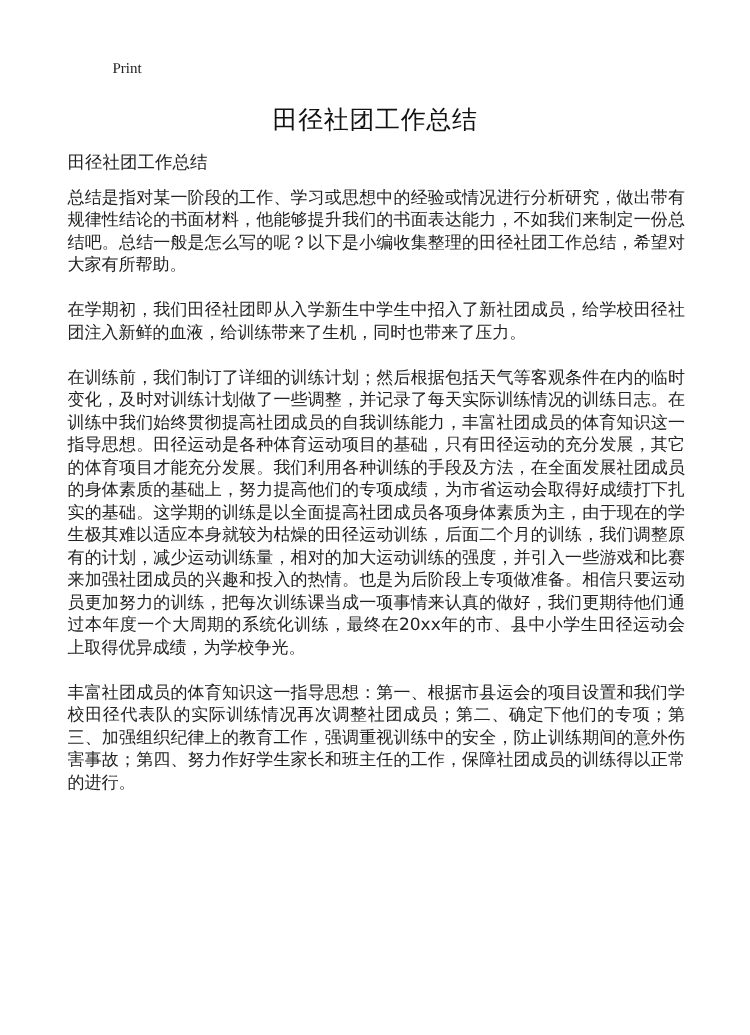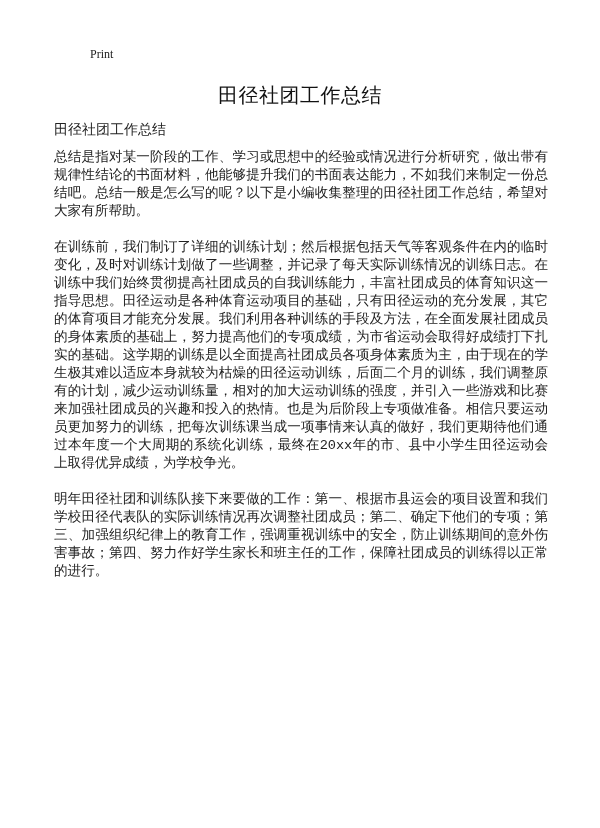--- a/index.html
+++ b/index.html
@@ -58,31 +58,31 @@
       top: 149px;
       width: 494px;
     }
     .doc-body p {
       margin: 0 0 18px 0;
       font-size: 13.6px;
       line-height: 18px;
       text-align: justify;
       color: #222;
       word-break: break-all;
-      font-family: Liberation Mono, monospace;
     }
   </style>
 </head>
 <body>
 
 <div class="page">
   <a class="print-link">Print</a>
 
   <h1 class="doc-title">田径社团工作总结</h1>
 
   <div class="doc-subtitle">田径社团工作总结</div>
 
   <div class="doc-body">
     <p>总结是指对某一阶段的工作、学习或思想中的经验或情况进行分析研究，做出带有规律性结论的书面材料，他能够提升我们的书面表达能力，不如我们来制定一份总结吧。总结一般是怎么写的呢？以下是小编收集整理的田径社团工作总结，希望对大家有所帮助。</p>
+    <p>在学期初，我们田径社团即从入学新生中学生中招入了新社团成员，给学校田径社团注入新鲜的血液，给训练带来了生机，同时也带来了压力。</p>
     <p>在训练前，我们制订了详细的训练计划；然后根据包括天气等客观条件在内的临时变化，及时对训练计划做了一些调整，并记录了每天实际训练情况的训练日志。在训练中我们始终贯彻提高社团成员的自我训练能力，丰富社团成员的体育知识这一指导思想。田径运动是各种体育运动项目的基础，只有田径运动的充分发展，其它的体育项目才能充分发展。我们利用各种训练的手段及方法，在全面发展社团成员的身体素质的基础上，努力提高他们的专项成绩，为市省运动会取得好成绩打下扎实的基础。这学期的训练是以全面提高社团成员各项身体素质为主，由于现在的学生极其难以适应本身就较为枯燥的田径运动训练，后面二个月的训练，我们调整原有的计划，减少运动训练量，相对的加大运动训练的强度，并引入一些游戏和比赛来加强社团成员的兴趣和投入的热情。也是为后阶段上专项做准备。相信只要运动员更加努力的训练，把每次训练课当成一项事情来认真的做好，我们更期待他们通过本年度一个大周期的系统化训练，最终在20xx年的市、县中小学生田径运动会上取得优异成绩，为学校争光。</p>
-    <p>明年田径社团和训练队接下来要做的工作：第一、根据市县运会的项目设置和我们学校田径代表队的实际训练情况再次调整社团成员；第二、确定下他们的专项；第三、加强组织纪律上的教育工作，强调重视训练中的安全，防止训练期间的意外伤害事故；第四、努力作好学生家长和班主任的工作，保障社团成员的训练得以正常的进行。</p>
+    <p>丰富社团成员的体育知识这一指导思想：第一、根据市县运会的项目设置和我们学校田径代表队的实际训练情况再次调整社团成员；第二、确定下他们的专项；第三、加强组织纪律上的教育工作，强调重视训练中的安全，防止训练期间的意外伤害事故；第四、努力作好学生家长和班主任的工作，保障社团成员的训练得以正常的进行。</p>
   </div>
 </div>
 
 </body></html>

